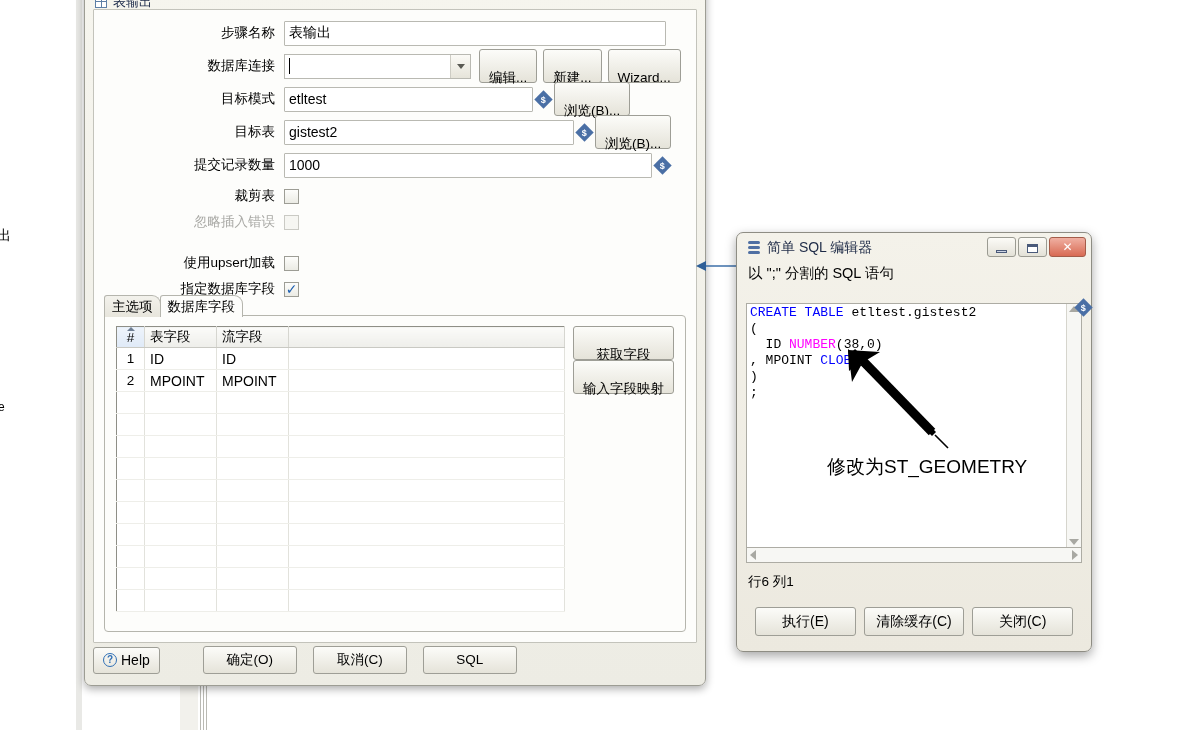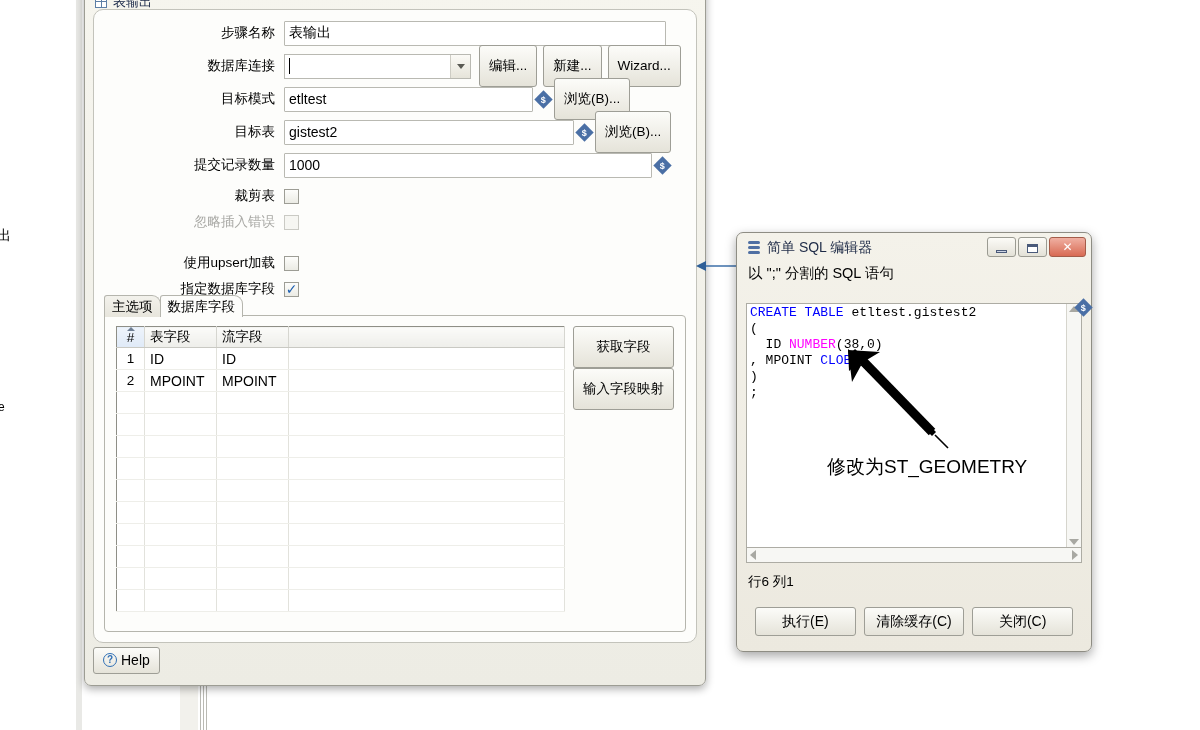--- a/index.html
+++ b/index.html
@@ -52,21 +52,21 @@
     padding-bottom:3px;
   }
   .wbtn i { display:block; }
   .wb-min i { width:11px; height:3px; border:1px solid #4a5a7a; background:#cdd4e3; }
   .wb-max i { width:11px; height:9px; border:1px solid #4a5a7a; border-top-width:3px; background:#fff; }
   .wb-close { background:linear-gradient(#f0b0a2,#d86a53); border-color:#a45c49; }
   .wb-close i { color:#fff; font-size:12px; font-weight:bold; line-height:10px; }
 
   #main-body {
     position:absolute; left:8px; right:8px; top:22px; bottom:42px;
-    background:#fdfdfb; border:1px solid #c3c3bb; border-radius:10px;
+    background:#fdfdfb; border:1px solid #c3c3bb; border-radius:1px;
   }
 
   .row { display:flex; align-items:center; height:28px; margin:0 0 5px 0; }
   .row-label {
     width:190px; text-align:right; padding-right:9px;
     font-size:13.5px; white-space:nowrap; color:#000;
   }
   .row-label.disabled { color:#a8a8a4; }
 
   .txt {
@@ -88,21 +88,21 @@
   .combo .caret span {
     width:0;height:0;border-left:4px solid transparent;border-right:4px solid transparent;
     border-top:5px solid #5a5a54;
   }
   .caret-blink { width:1px; height:16px; background:#000; }
 
   .btn {
     border:1px solid #9e9e96; border-radius:3px;
     background:linear-gradient(#fcfcf9,#e5e3d9);
     font-family:"Liberation Sans",sans-serif; font-size:13.5px; color:#000;
-    padding:0 9px; height:42px; line-height:24px; white-space:nowrap;
+    padding:16px 9px; height:26px; line-height:24px; white-space:nowrap;
     cursor:default;
   }
   .var-ico {
     width:13px; height:13px; margin:0 4px;
     background:#4a6fa5; color:#fff; font-size:9px; font-weight:bold;
     transform:rotate(45deg);
     display:flex; align-items:center; justify-content:center;
     flex:0 0 auto;
   }
   .var-ico span { transform:rotate(-45deg); }
@@ -430,20 +430,25 @@
           </div>
         </div>
       </div>
     </div>
   </div>
 
   <div id="main-footer">
     <div class="help-btn">
       <span class="qmark">?</span>
       <span>Help</span>
+    </div>
+    <div class="footer-mid">
+      <button class="btn">确定(O)</button>
+      <button class="btn">取消(C)</button>
+      <button class="btn">SQL</button>
     </div>
   </div>
 </div>
 
 <svg id="link-arrow" viewBox="0 0 48 16">
   <path d="M46 8 L10 8" stroke="#3d6fa8" stroke-width="1.4" fill="none"></path>
   <path d="M12 3 L2 8 L12 13 Z" fill="#2f5f97"></path>
 </svg>
 
 <div class="win" id="sql-dialog">

